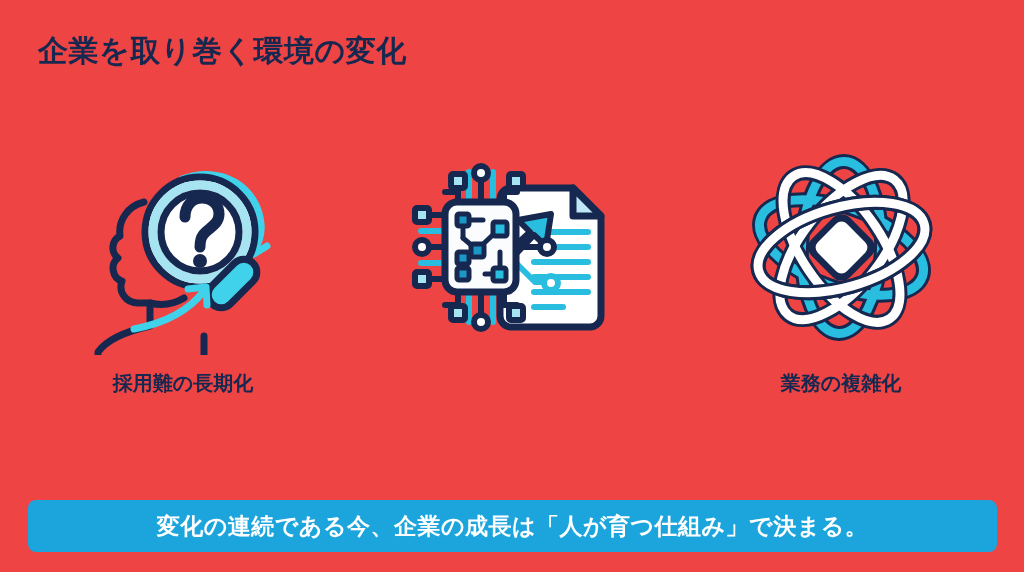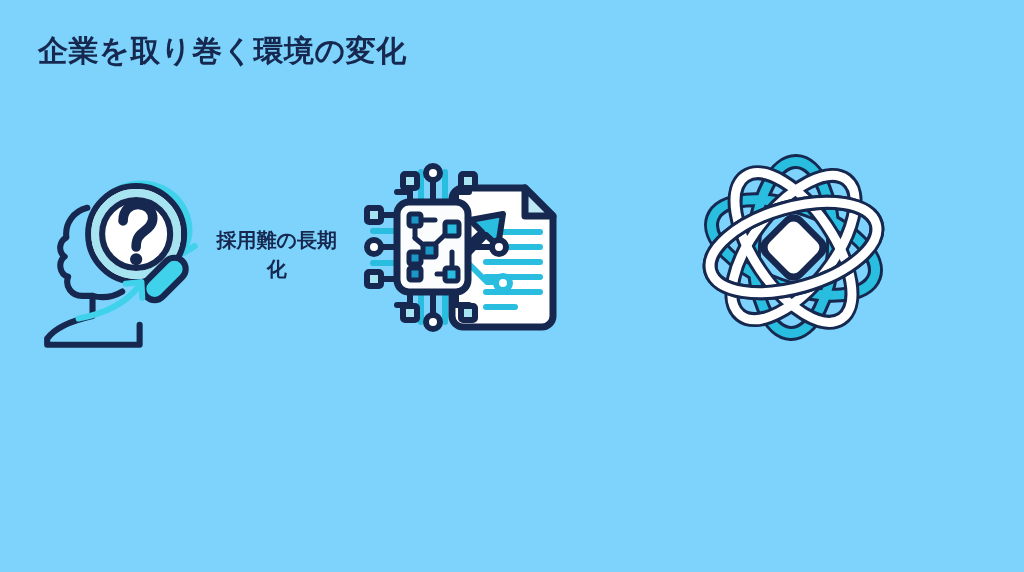--- a/index.html
+++ b/index.html
@@ -11,21 +11,21 @@
     height: 572px;
     background: #ffffff;
     font-family: "Liberation Sans", "DejaVu Sans", sans-serif;
     overflow: hidden;
     position: relative;
     color: #16284f;
   }
   .slide {
     position: absolute;
     inset: 0;
-    background: #7dd3fc;
+    background: #ef4444;
   }
   .slide-title {
     position: absolute;
     left: 38px;
     top: 32px;
     font-size: 30px;
     font-weight: bold;
     letter-spacing: 0.5px;
     color: #16284f;
     line-height: 1.25;
@@ -38,21 +38,21 @@
     width: 968px;
     height: 330px;
     display: flex;
     flex-direction: row;
     align-items: flex-start;
     justify-content: space-between;
   }
   .card {
     width: 310px;
     display: flex;
-    flex-direction: row;
+    flex-direction: column;
     align-items: center;
     font-family: Liberation Serif, serif;
   }
   .card-icon {
     width: 215px;
     height: 215px;
     display: flex;
     align-items: center;
     justify-content: center;
   }
@@ -269,18 +269,22 @@
 
             <g fill="none" stroke="#16284f" stroke-width="14" stroke-linejoin="round">
               <rect x="-20" y="-20" width="40" height="40" rx="5" transform="rotate(45)"></rect>
             </g>
             <g fill="#ffffff" stroke="#ffffff" stroke-width="7" stroke-linejoin="round">
               <rect x="-17" y="-17" width="34" height="34" rx="4" transform="rotate(45)"></rect>
             </g>
           </g>
         </svg>
       </div>
+      <div class="card-label">業務の複雑化</div>
     </div>
 
   </div>
 
+  <div class="banner">
+    <div class="banner-text">変化の連続である今、企業の成長は「人が育つ仕組み」で決まる。</div>
+  </div>
 
 </div>
 
 </body></html>

